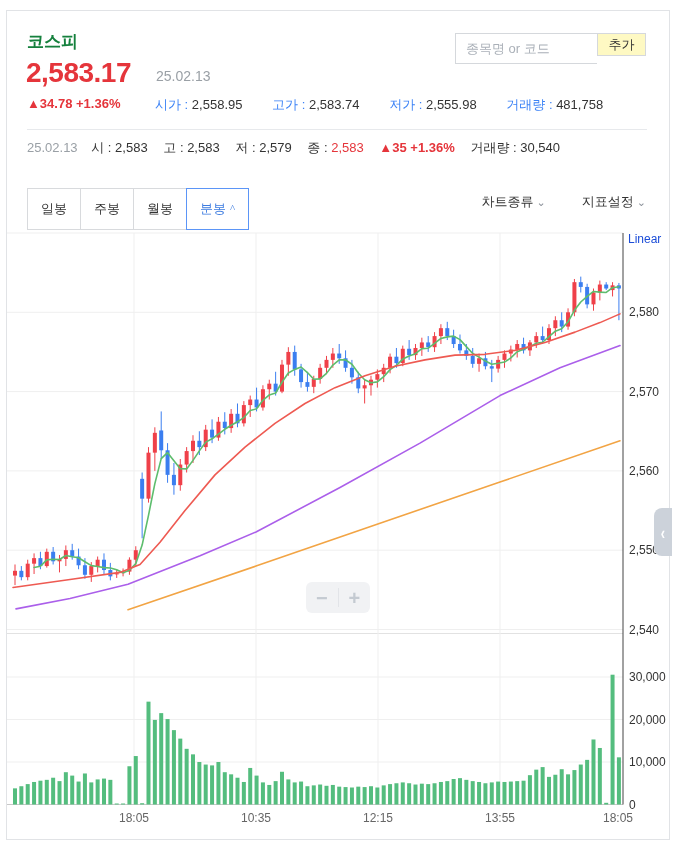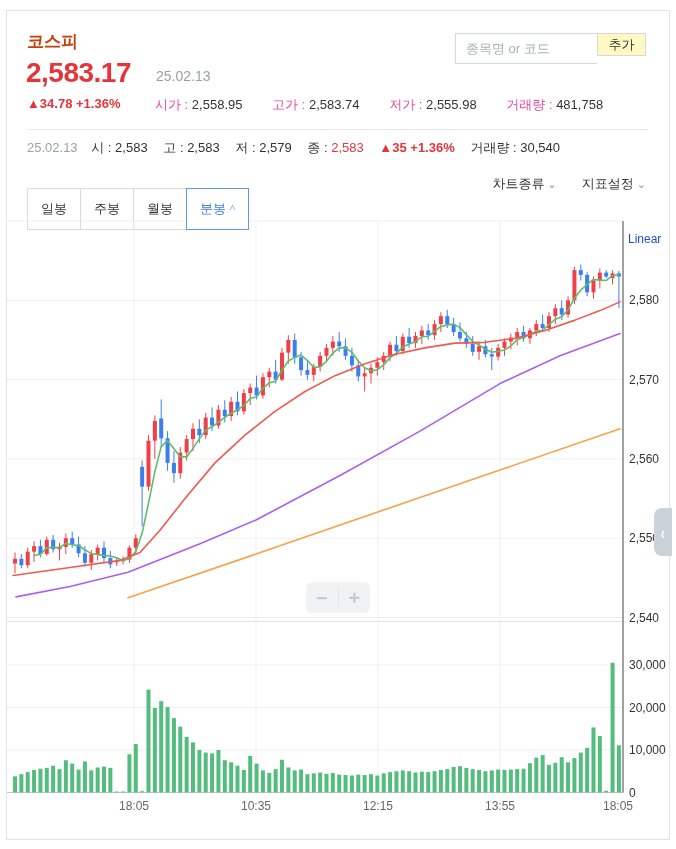--- a/index.html
+++ b/index.html
@@ -2,53 +2,53 @@
 <html><head>
 <meta charset="utf-8">
 <style>
   * { margin:0; padding:0; box-sizing:border-box; }
   html,body { background:#fff; }
   body { font-family:"Liberation Sans","DejaVu Sans",sans-serif; color:#333; }
   .page { position:relative; width:676px; height:849px; background:#fff; overflow:hidden; }
   .frame { position:absolute; left:6px; top:10px; width:664px; height:830px; border:1px solid #e1e3e6; background:#fff; }
 
   
-  .title { position:absolute; left:27px; top:30px; font-size:17px; font-weight:700; color:#c2410c; }
+  .title { position:absolute; left:27px; top:30px; font-size:17px; font-weight:700; color:#15803d; }
   .searchbox { position:absolute; left:455px; top:33px; width:142px; height:31px; border:1px solid #d5d8dc; border-right:none; background:#fff; }
   .searchbox input { width:100%; height:100%; border:none; outline:none; padding:0 10px; font-size:13px; color:#737373; font-family:inherit; }
   .searchbox input::placeholder { color:#aab0b8; }
   .addbtn { position:absolute; left:597px; top:33px; width:49px; height:23px; border:1px solid #d5d8dc; background:#fef9c3; font-size:13px; color:#333; font-family:inherit; cursor:pointer; }
   .bigprice { position:absolute; left:26px; top:57px; font-size:28px; font-weight:700; color:#e5353b; letter-spacing:-0.5px; }
   .bigdate { position:absolute; left:156px; top:68px; font-size:14px; color:#9aa0a6; }
   .changerow { position:absolute; left:27px; top:96px; font-size:13px; font-weight:700; color:#e5353b; }
   .statsrow { position:absolute; left:155px; top:96px; font-size:13px; color:#333; white-space:nowrap; }
   .statsrow .pair { margin-right:26px; }
-  .statsrow .lbl { color:#ec4899; }
+  .statsrow .lbl { color:#3b82f6; }
   .statsrow .val { color:#333; }
   .divider { position:absolute; left:27px; top:129px; width:620px; height:1px; background:#e7e9ec; }
 
   
   .inforow { position:absolute; left:27px; top:139px; font-size:13px; white-space:nowrap; color:#333; }
   .inforow .date { color:#9aa0a6; margin-right:10px; }
   .inforow .pair { margin-right:12px; }
   .inforow .red { color:#e5353b; }
   .inforow .chg { color:#e5353b; font-weight:700; margin-right:12px; }
 
   
   .tabbar { position:absolute; left:27px; top:188px; height:29px; display:flex; }
   .tab { height:42px; padding:0 13px; border:1px solid #d8dadd; background:#fff; font-size:13px; color:#333; display:flex; align-items:center; margin-left:-1px; cursor:pointer;font-family:Liberation Serif, serif; }
   .tab:first-child { margin-left:0; }
   .tab.sel { border:1px solid #5b95f7; color:#3d7ce0; z-index:2; background:#fff;justify-content:flex-end; }
   .tab .caret-up { font-size:11px; margin-left:4px; color:#3d7ce0; transform:translateY(-1px); }
-  .chartmenus { position:absolute; right:30px; top:175px; font-size:13px; color:#333; display:flex; gap:25px; }
+  .chartmenus { position:absolute; right:30px; top:193px; font-size:13px; color:#333; display:flex; gap:36px; }
   .menu { cursor:pointer; }
   .menu .dn { color:#8a9099; font-size:11px; margin-left:3px; }
 
   
-  .chartwrap { position:absolute; left:0; top:214px; width:544px; height:604px; }
+  .chartwrap { position:absolute; left:0; top:226px; width:544px; height:604px; }
   svg text { font-family:"Liberation Sans","DejaVu Sans",sans-serif; }
   .linear-label { position:absolute; left:628px; top:232px; font-size:12px; color:#1d4ed8; }
 
   .zoomctl { position:absolute; left:306px; top:582px; width:64px; height:31px; background:#f1f2f4; border-radius:6px; display:flex; align-items:center; overflow:hidden; }
   .zoomctl .zbtn { flex:1; height:100%; border:none; background:transparent; color:#c4cad1; font-size:20px; font-weight:700; cursor:pointer; line-height:1; font-family:inherit; }
   .zoomctl .zsep { width:1px; height:19px; background:#e2e4e8; }
 
   .collapse-tab { position:absolute; left:654px; top:508px; width:18px; height:48px; background:#ccd2da; border-radius:8px 0 0 8px; display:flex; align-items:center; justify-content:center; cursor:pointer; }
   .collapse-tab span { color:#fff; font-size:13px; font-weight:700; transform:scaleY(1.4); }
 </style>

